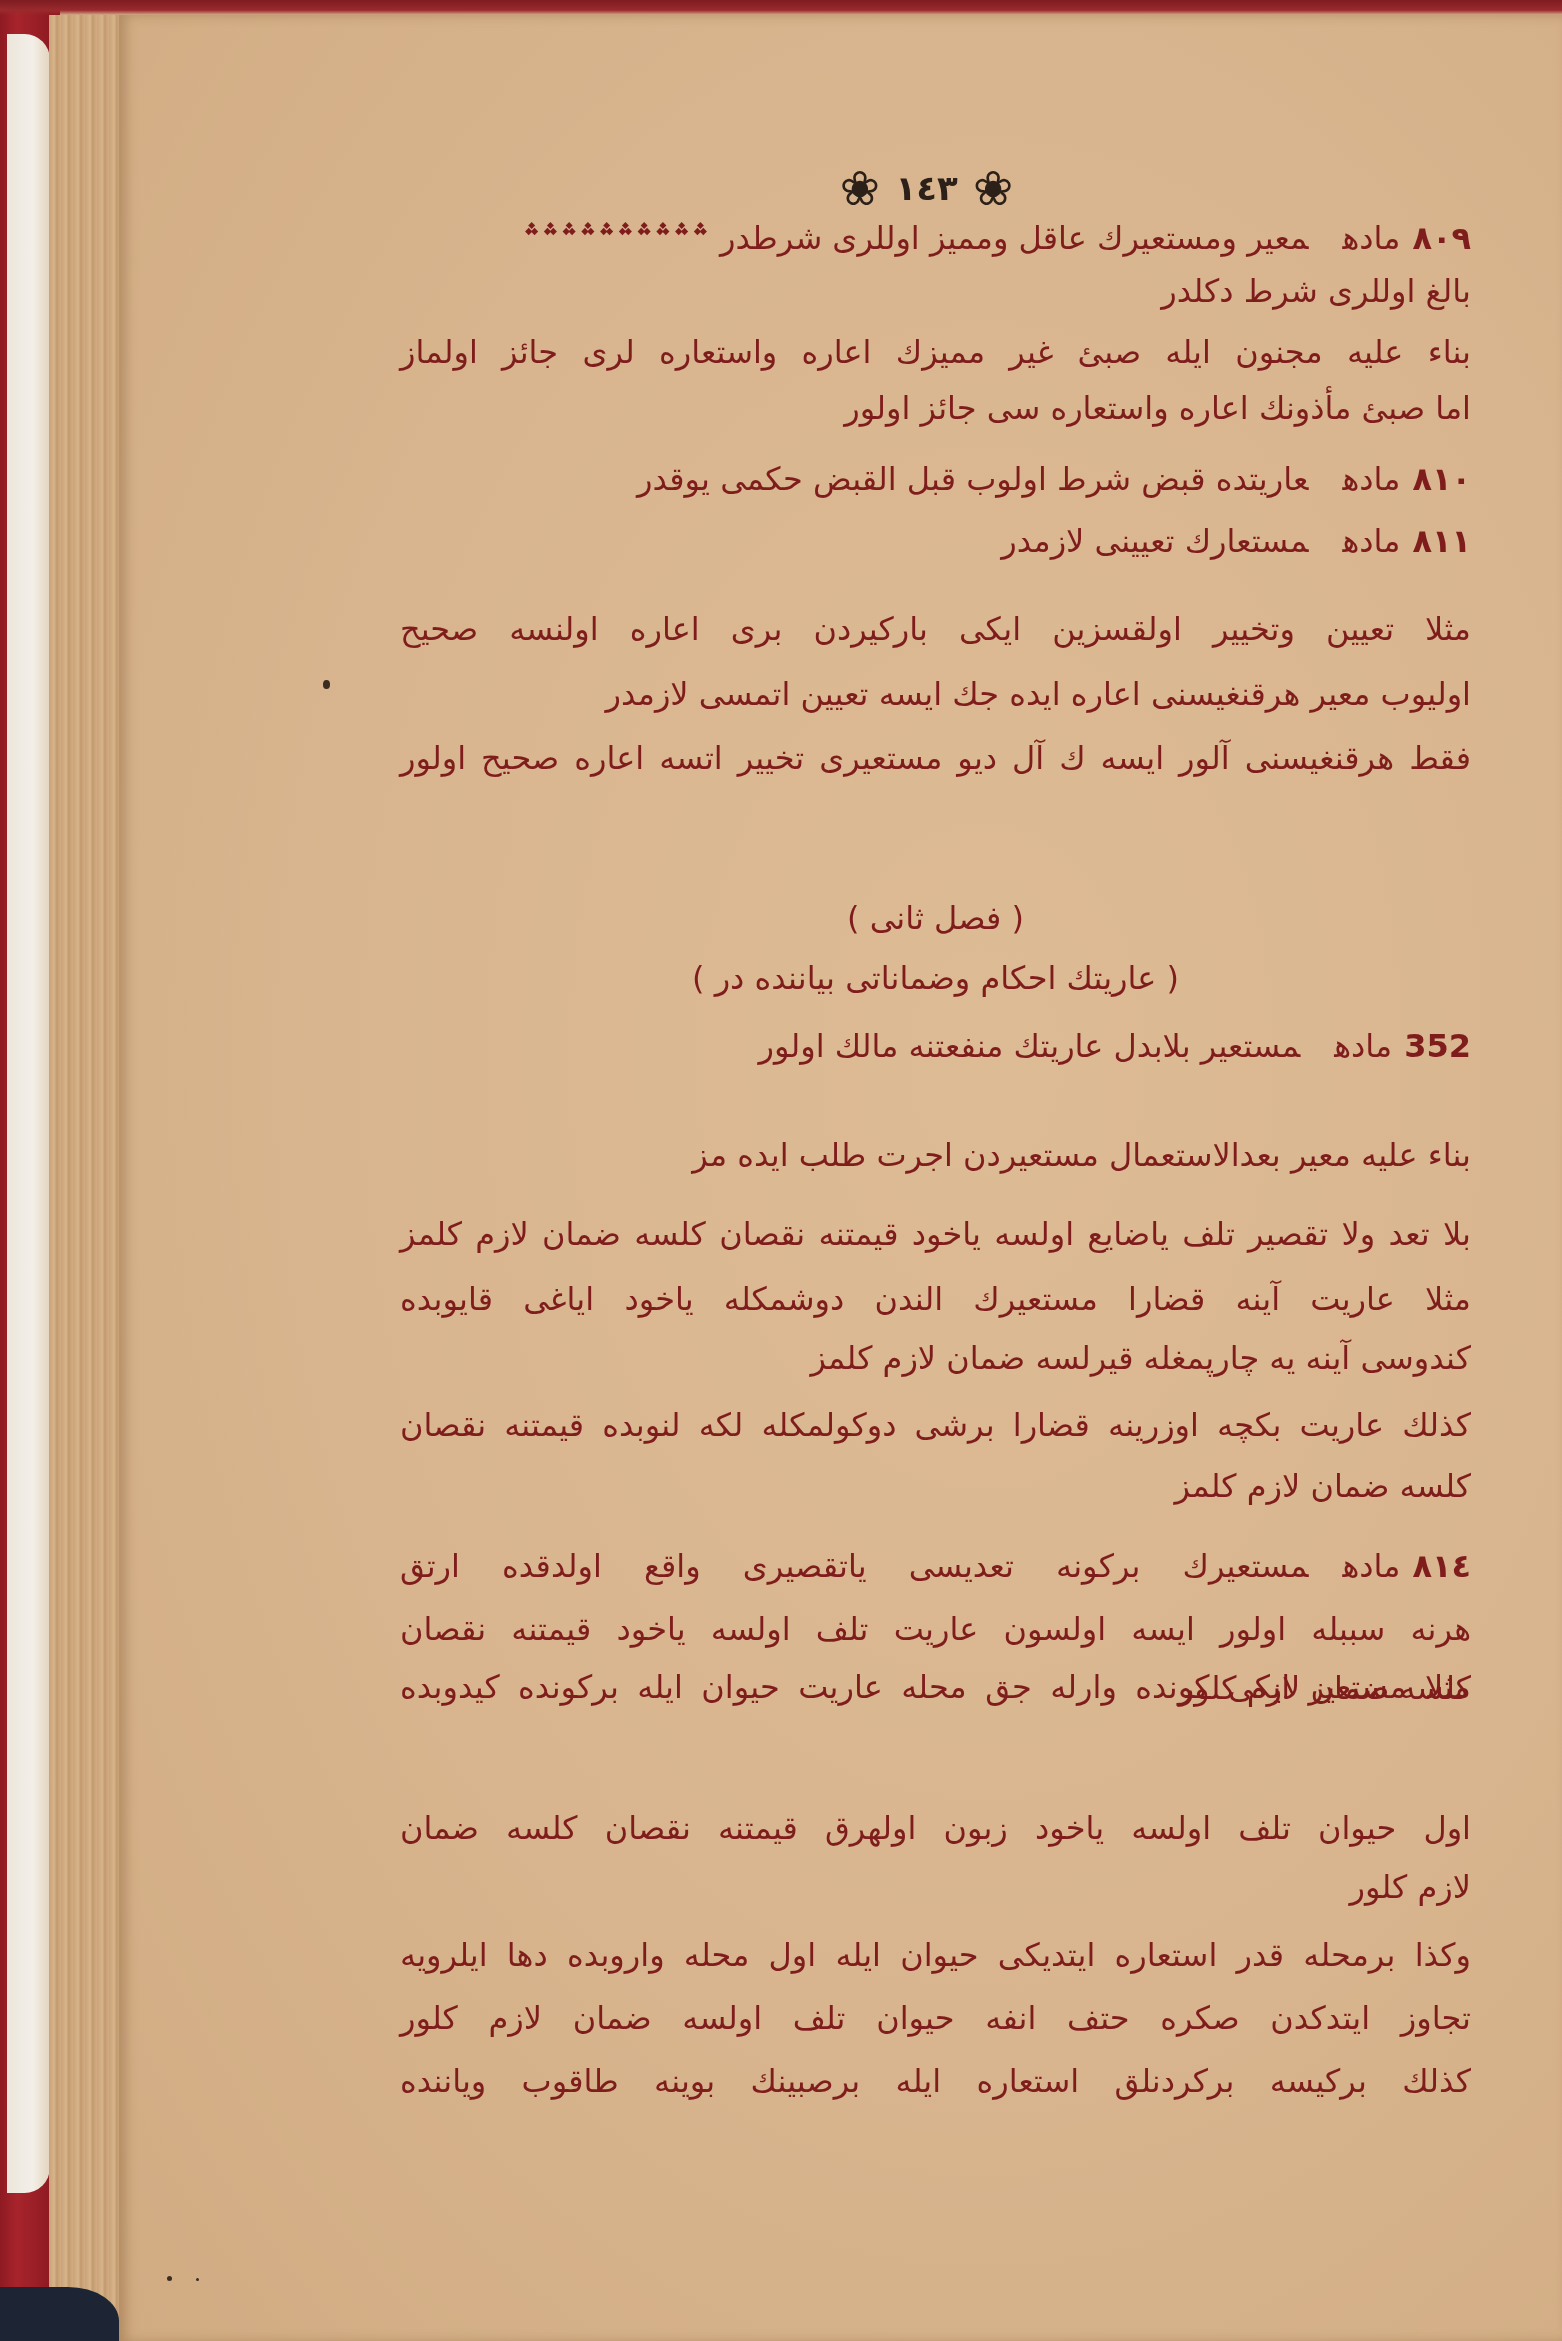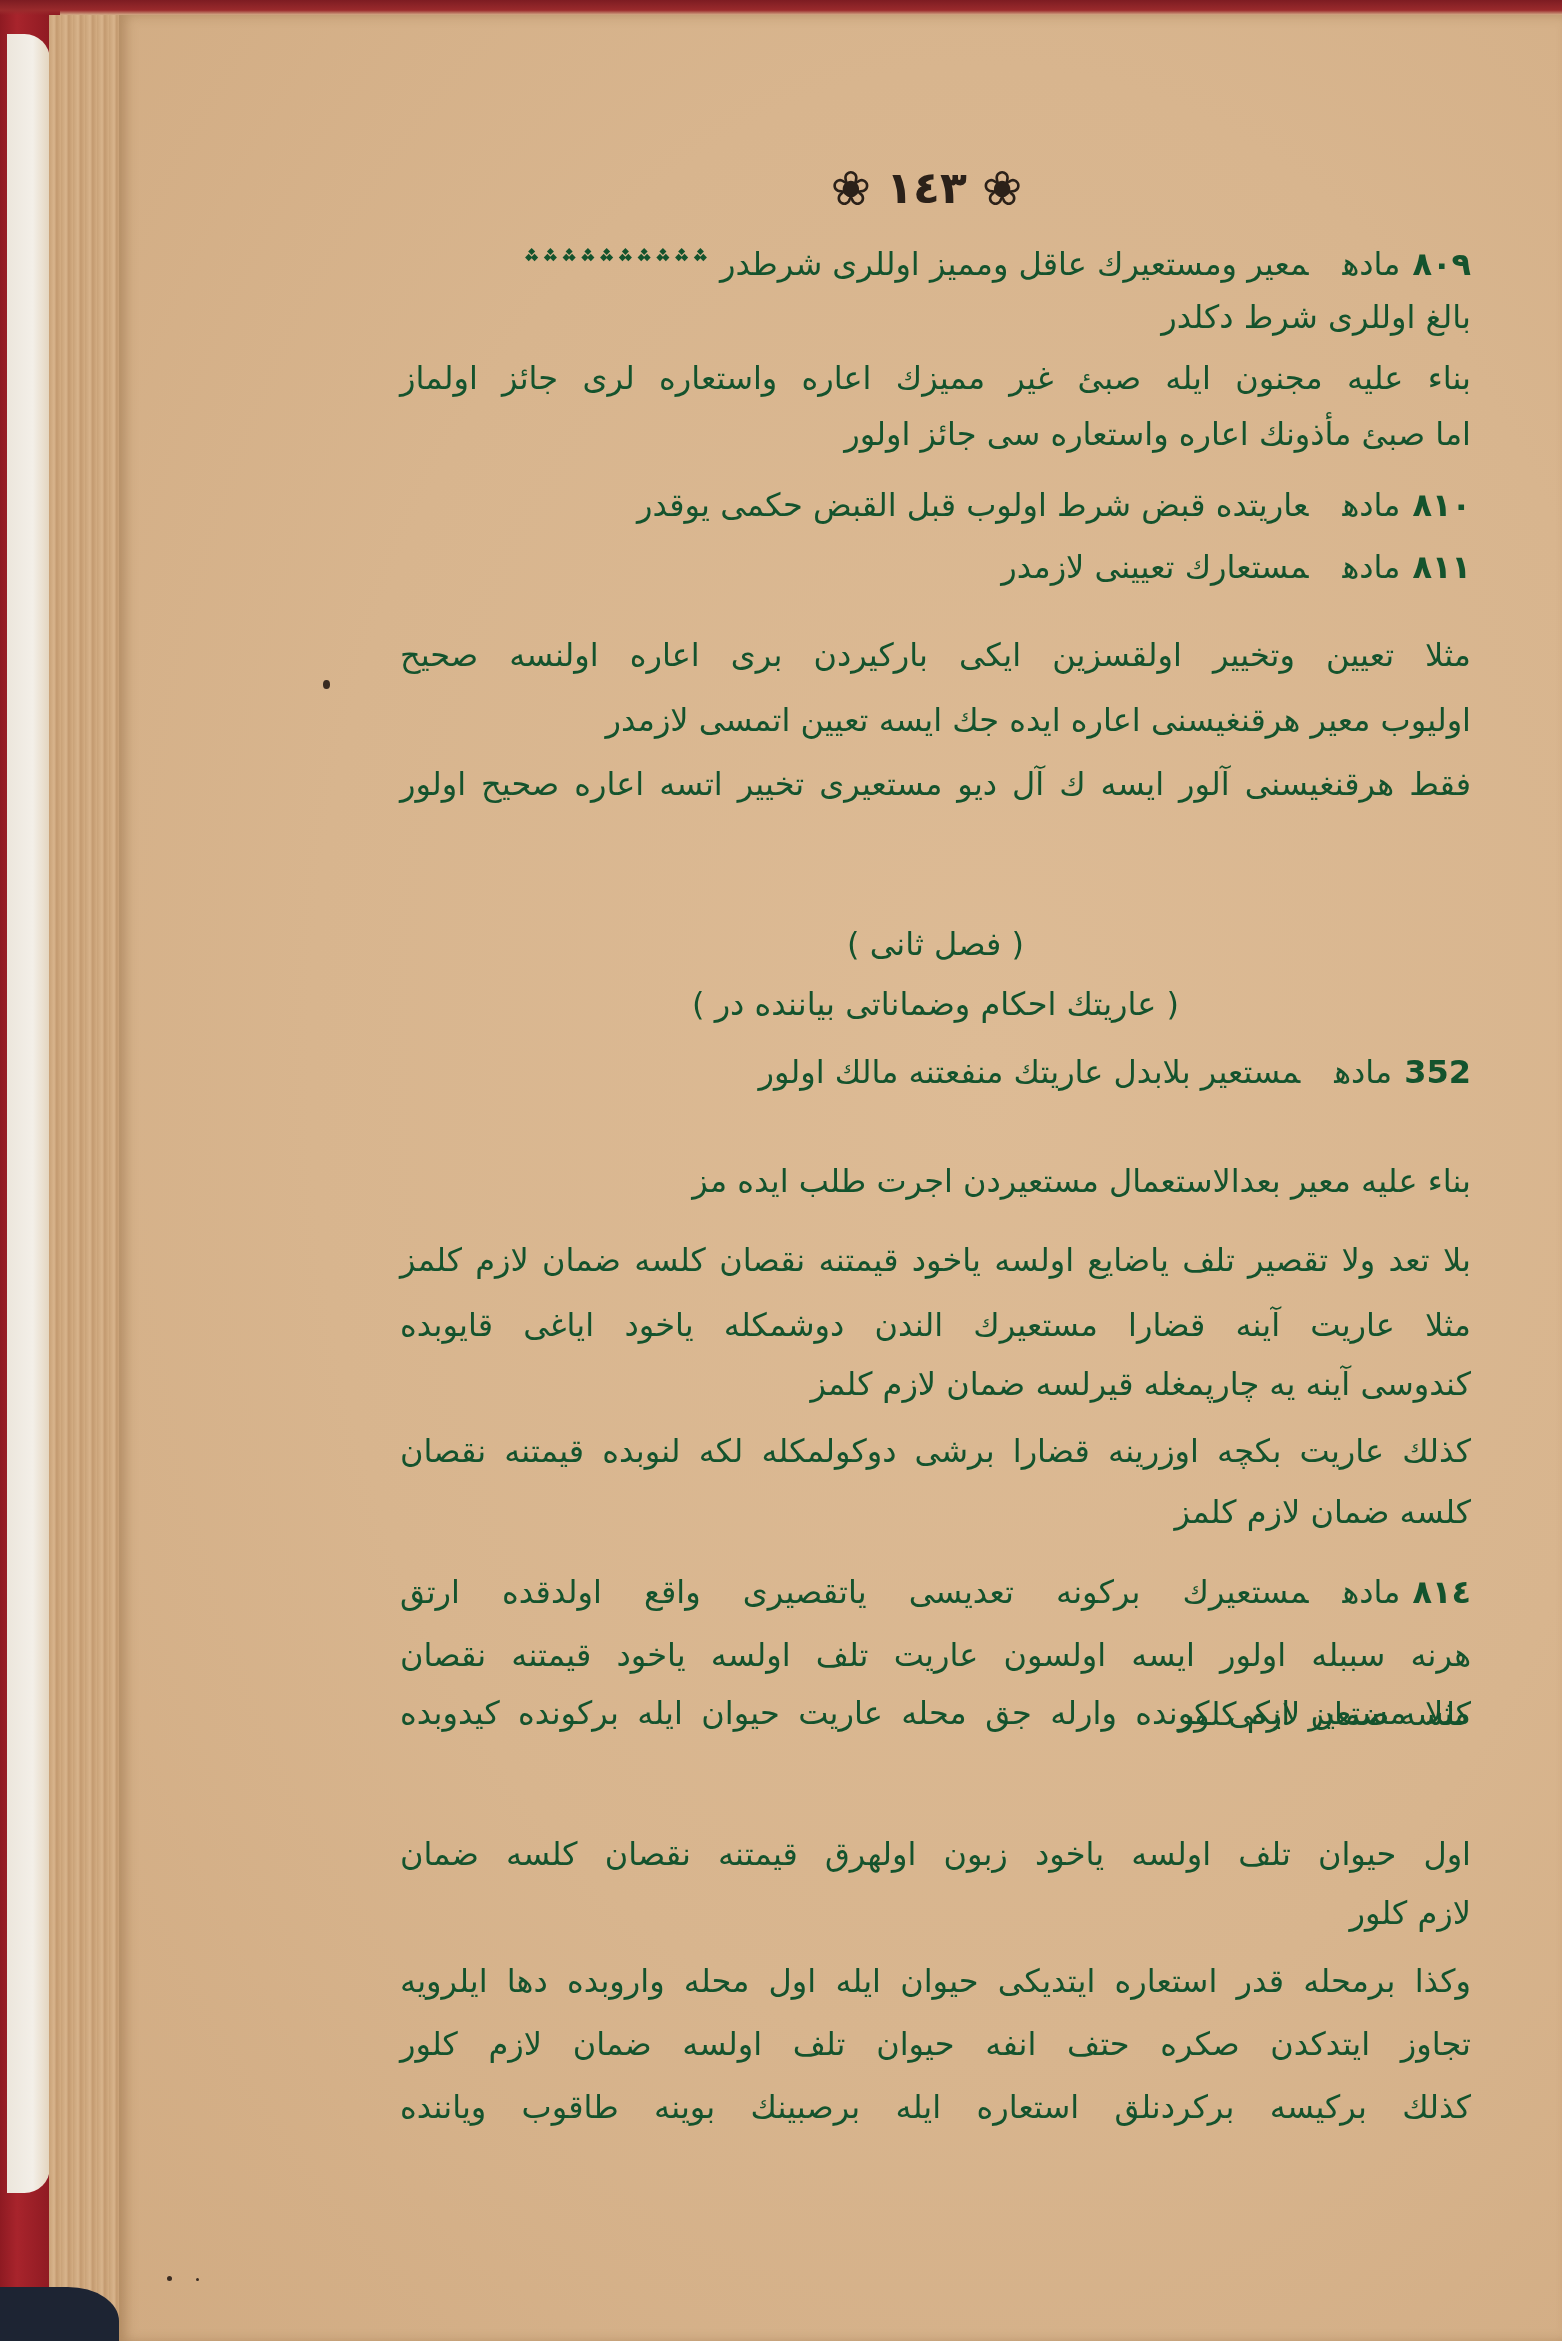--- a/index.html
+++ b/index.html
@@ -29,31 +29,30 @@
       position: absolute; left: 0; top: 2287px; width: 119px; height: 55px;
       background: #1d2433; border-top-right-radius: 51px 34px;
     }
     .page {
       position: absolute; left: 119px; top: 15.3px; width: 1443px; height: 2327px;
       background: radial-gradient(ellipse at 60% 45%, #ddbb95 0%, #d8b58e 55%, #d1ab82 100%);
       box-shadow: inset 6.8px 0 12px rgba(120,80,40,0.35);
     }
     .text-block {
       position: absolute; left: 400px; top: 213px; width: 1071px;
-      direction: rtl; color: #14532d;
+      direction: rtl; color: #7f1d1d;
       font-family: "DejaVu Sans", sans-serif;
-      margin-top: 26px;
     }
     .header {
       position: absolute; left: 816px; top: 149px; width: 221px; height: 77px;
       display: flex; align-items: center; justify-content: center; gap: 15.3px;
       color: #2b2119; direction: rtl;
     }
     .orn { font-size: 48px; line-height: 1; }
-    .page-num { font-size: 44px; font-weight: bold; }
+    .page-num { font-size: 34px; font-weight: bold; }
     .line {
       position: absolute; right: 0; white-space: nowrap;
       font-size: 32px; line-height: 51px; height: 51px;
     }
     .line.full { left: 0; text-align: justify; text-align-last: justify; }
     .madde-num { font-weight: bold; margin-left: 12px; }
     .madde-word { margin-left: 34px; }
     .center { left: 0; right: 0; text-align: center; }
     .smudge {
       position: absolute; width: 6.8px; height: 8.5px; border-radius: 50%;

